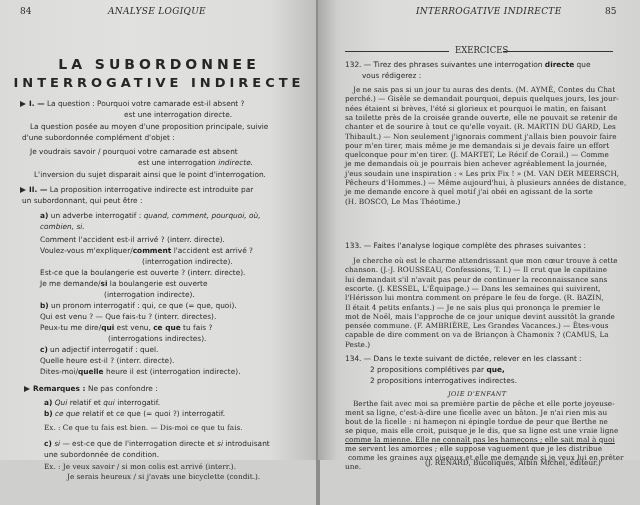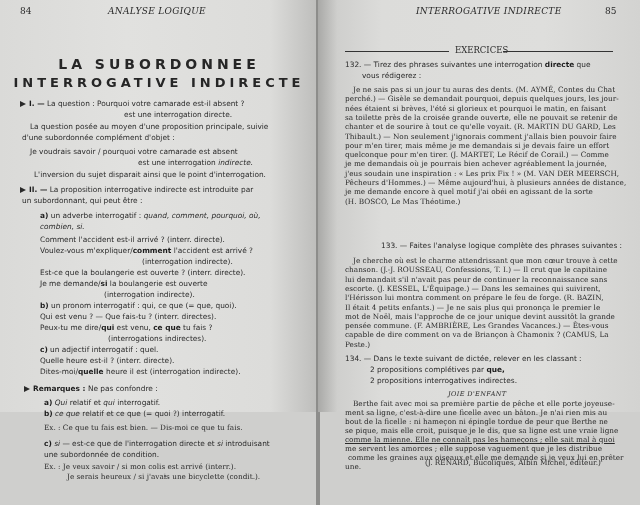--- a/index.html
+++ b/index.html
@@ -1,17 +1,17 @@
 <!DOCTYPE html>
 <html><head>
 <meta charset="utf-8">
 <style>
   html, body { margin:0; padding:0; }
   body { width:640px; height:505px; overflow:hidden; background:#cfcfcd; position:relative; font-family:"DejaVu Sans", sans-serif; color:#2a2a2a; }
-  .page { position:absolute; top:0; height:412px; box-sizing:border-box; }
+  .page { position:absolute; top:0; height:460px; box-sizing:border-box; }
   .left { left:0; width:318px; background:linear-gradient(90deg,#dadad8 0%,#e1e1df 40%,#dcdcda 85%,#bdbdbb 100%); }
   .right { left:318px; width:322px; background:linear-gradient(90deg,#a9a9a7 0%,#cfcfcd 6%,#dcdcda 20%,#dededc 70%,#d3d3d1 100%); }
   .spine { position:absolute; left:316px; top:0; width:4px; height:505px; background:#8d8d8b; }
   .pnum { position:absolute; top:6px; font-family:"DejaVu Serif", serif; font-size:9px; }
   .runhead { position:absolute; top:6px; font-family:"DejaVu Serif", serif; font-style:italic; font-size:9px; letter-spacing:0.3px; }
   .title { position:absolute; left:0; width:318px; text-align:center; font-family:"DejaVu Sans", sans-serif; font-weight:bold; letter-spacing:4px; color:#262626; }
   .t1 { top:56px; font-size:14px; }
   .t2 { top:75px; font-size:13px; }
   .ln { position:absolute; white-space:nowrap; font-size:7.4px; line-height:9px; }
   .ser { font-family:"DejaVu Serif", serif; font-size:7.3px; line-height:8.6px; }
@@ -100,21 +100,21 @@
     <div class="ln ser" style="left: 345px; top: 132.5px;">Thibault.) — Non seulement j'ignorais comment j'allais bien pouvoir faire</div>
     <div class="ln ser" style="left: 345px; top: 141.8px;">pour m'en tirer, mais même je me demandais si je devais faire un effort</div>
     <div class="ln ser" style="left: 345px; top: 151.1px;">quelconque pour m'en tirer. (J. MARTET, Le Récif de Corail.) — Comme</div>
     <div class="ln ser" style="left: 345px; top: 160.4px;">je me demandais où je pourrais bien achever agréablement la journée,</div>
     <div class="ln ser" style="left: 345px; top: 169.7px;">j'eus soudain une inspiration : « Les prix Fix ! » (M. VAN DER MEERSCH,</div>
     <div class="ln ser" style="left: 345px; top: 179px;">Pêcheurs d'Hommes.) — Même aujourd'hui, à plusieurs années de distance,</div>
     <div class="ln ser" style="left: 345px; top: 188.3px;">je me demande encore à quel motif j'ai obéi en agissant de la sorte</div>
     <div class="ln ser" style="left: 345px; top: 197.6px;">(H. BOSCO, Le Mas Théotime.)</div>
   </div>
 
-<div class="ln" style="left:345px; top:241px;margin-left:36px;"><span>133. —</span> <span>Faites l'analyse logique complète des phrases suivantes :</span></div>
+<div class="ln" style="left:345px; top:241px;"><span>133. —</span> <span>Faites l'analyse logique complète des phrases suivantes :</span></div>
 <div id="ex133">
     <div class="ln ser" style="left: 353px; top: 257px;">Je cherche où est le charme attendrissant que mon cœur trouve à cette</div>
     <div class="ln ser" style="left: 345px; top: 266.3px;">chanson. (J.-J. ROUSSEAU, Confessions, T. I.) — Il crut que le capitaine</div>
     <div class="ln ser" style="left: 345px; top: 275.6px;">lui demandait s'il n'avait pas peur de continuer la reconnaissance sans</div>
     <div class="ln ser" style="left: 345px; top: 284.9px;">escorte. (J. KESSEL, L'Équipage.) — Dans les semaines qui suivirent,</div>
     <div class="ln ser" style="left: 345px; top: 294.2px;">l'Hérisson lui montra comment on prépare le feu de forge. (R. BAZIN,</div>
     <div class="ln ser" style="left: 345px; top: 303.5px;">Il était 4 petits enfants.) — Je ne sais plus qui prononça le premier le</div>
     <div class="ln ser" style="left: 345px; top: 312.8px;">mot de Noël, mais l'approche de ce jour unique devint aussitôt la grande</div>
     <div class="ln ser" style="left: 345px; top: 322.1px;">pensée commune. (F. AMBRIÈRE, Les Grandes Vacances.) — Êtes-vous</div>
     <div class="ln ser" style="left: 345px; top: 331.4px;">capable de dire comment on va de Briançon à Chamonix ? (CAMUS, La</div>

